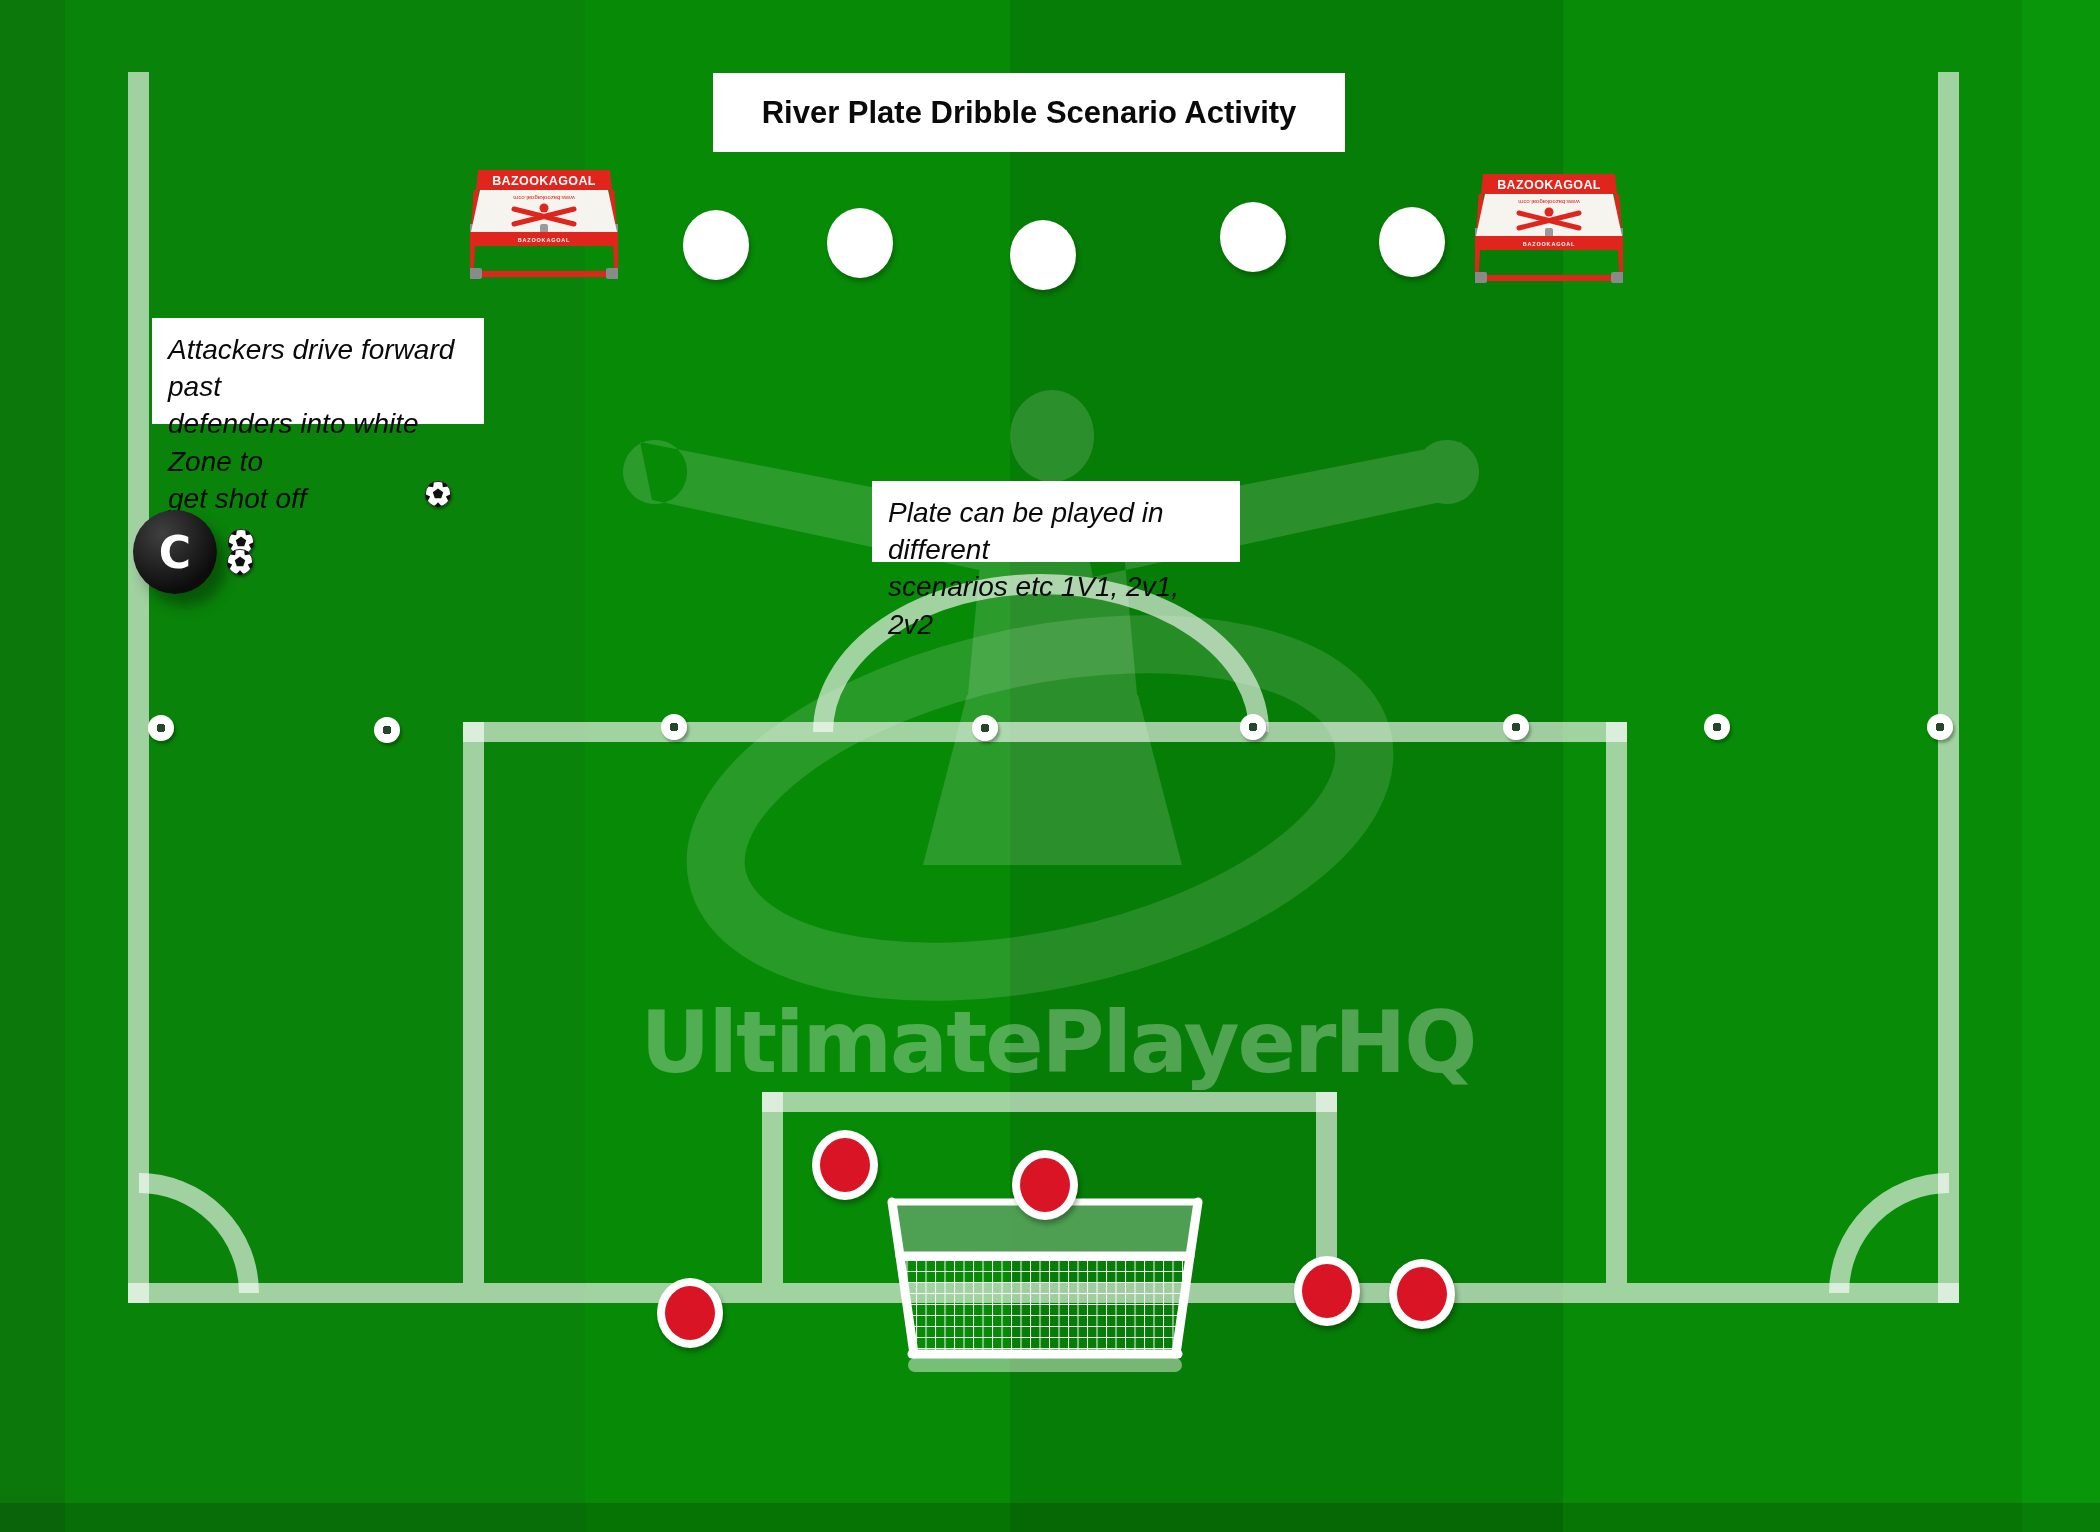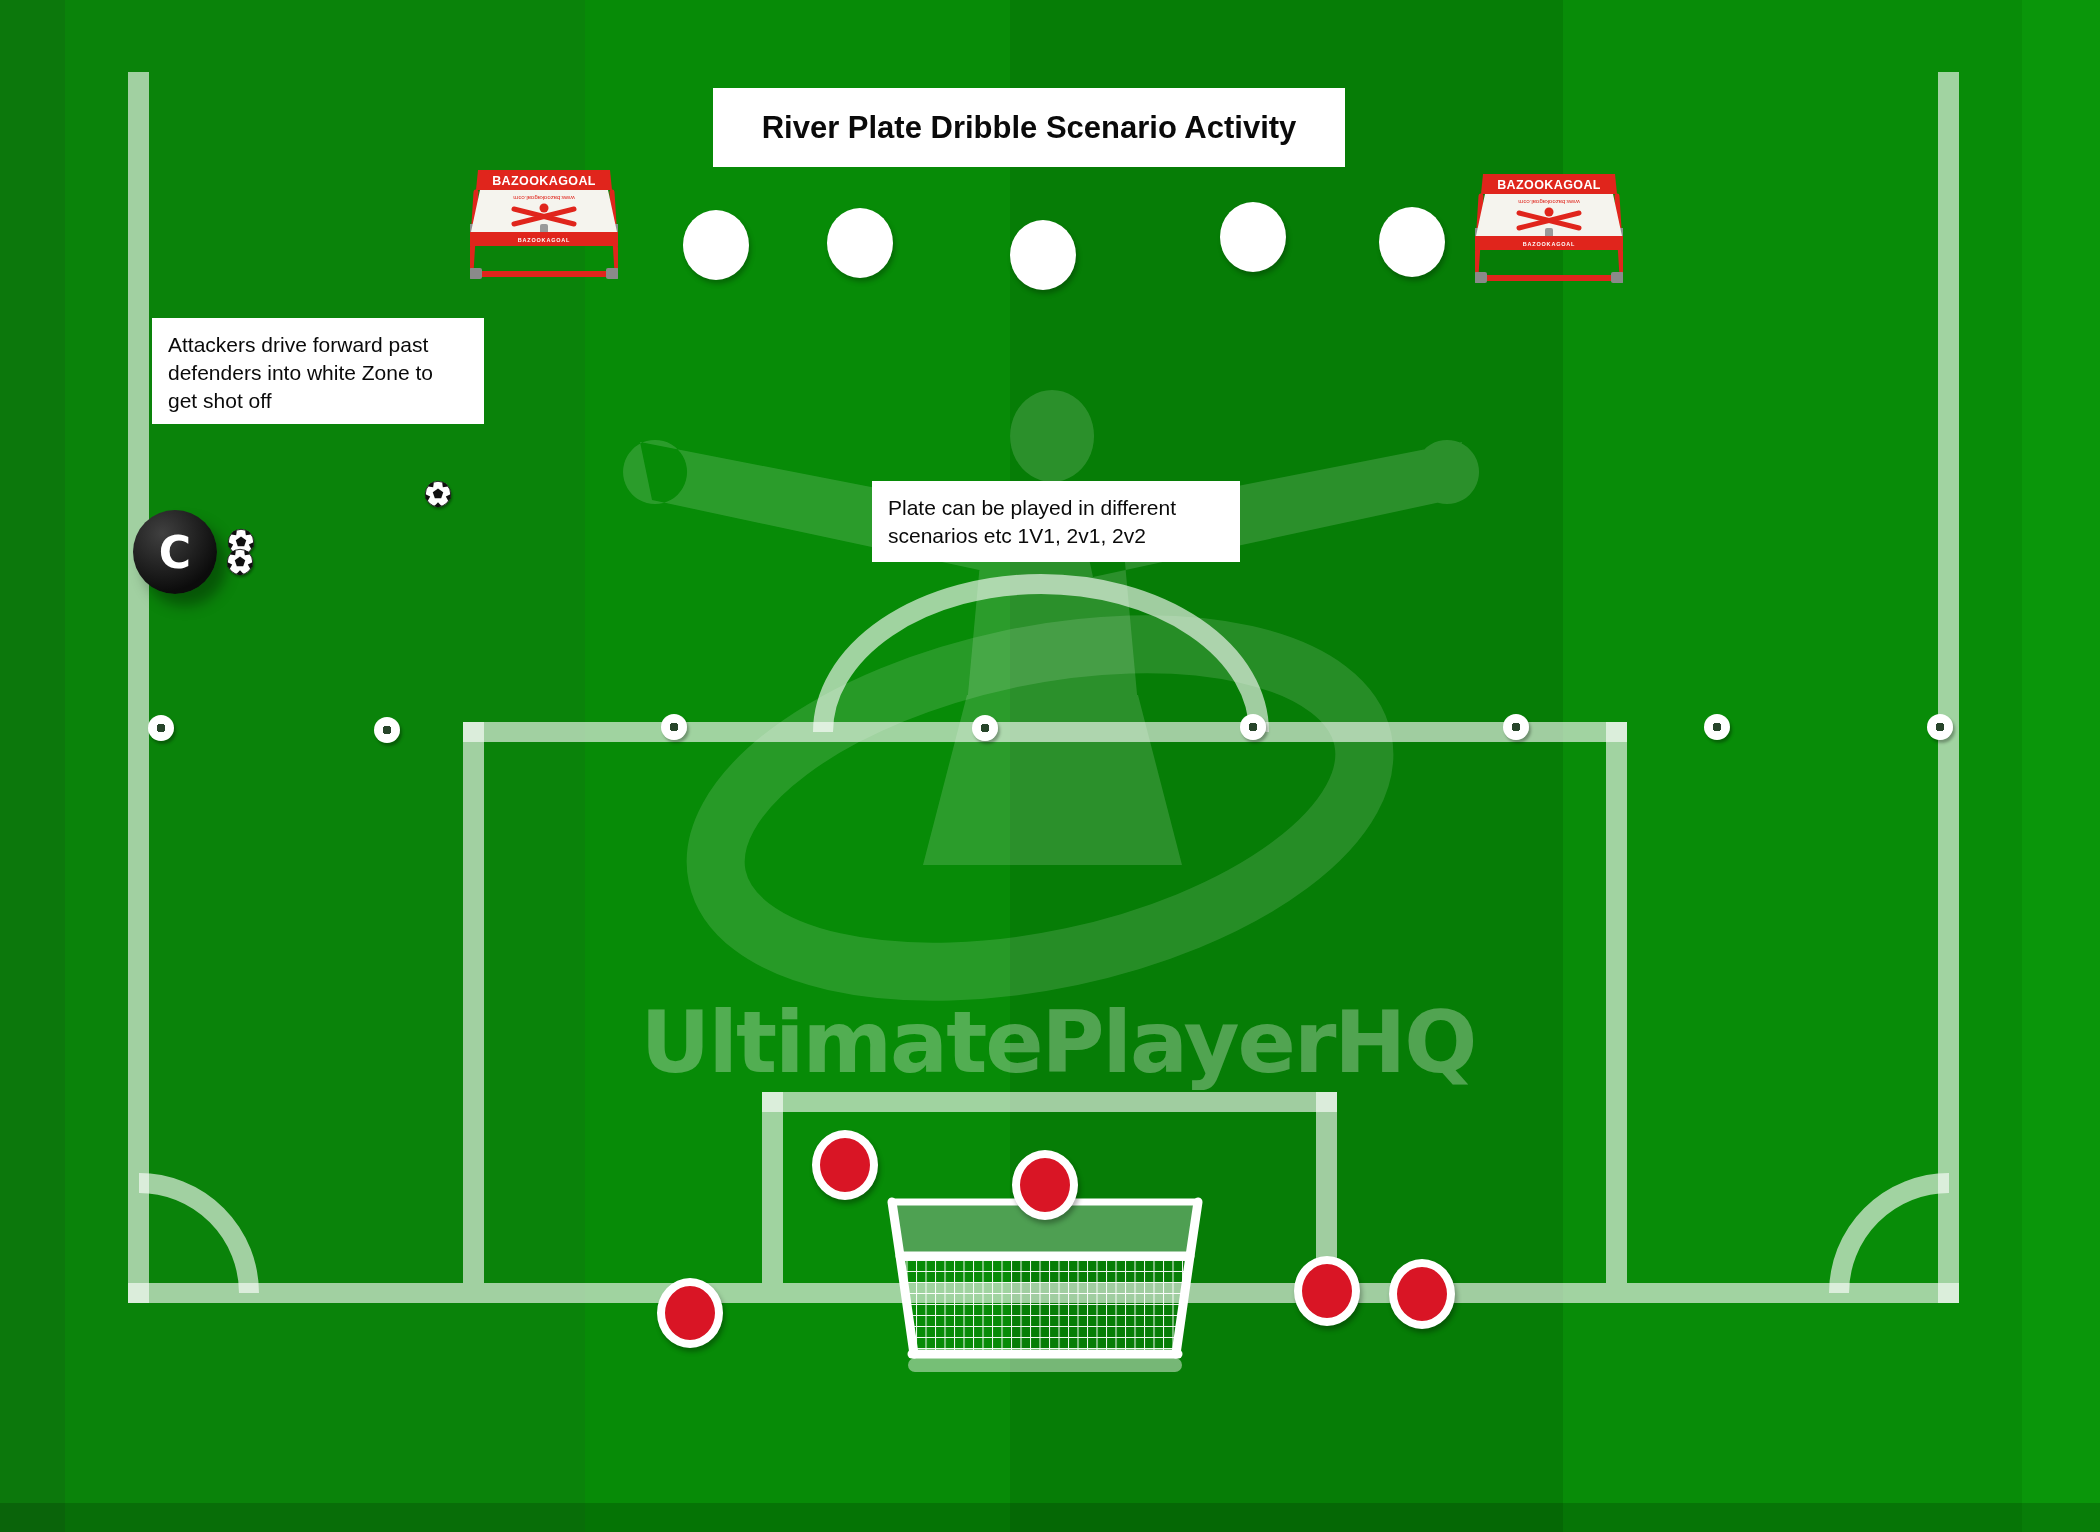--- a/index.html
+++ b/index.html
@@ -13,25 +13,25 @@
   .stage{
     position:relative;width:2100px;height:1532px;overflow:hidden;
     font-family:"Liberation Sans",sans-serif;
   }
   .stage svg{display:block;}
   .bg{position:absolute;left:0;top:0;z-index:0;}
 
   
   .notebox{
     position:absolute;background:var(--note-bg);color:var(--note-text);
-    white-space:pre-line;line-height:1.33;font-size:21px;
-    padding:13px 16px;box-sizing:border-box;z-index:5;
+    white-space:pre-line;line-height:1.33;font-size:28px;
+    padding:13px 16px;box-sizing:border-box;z-index:5;font-style:italic;
   }
   .titlebox{
-    position:absolute;left:713px;top:88px;width:632px;height:79px;
+    position:absolute;left:713px;top:73px;width:632px;height:79px;
     background:var(--note-bg);color:var(--note-text);
     display:flex;align-items:center;justify-content:center;
     font-size:31px;font-weight:700;z-index:5;white-space:nowrap;
   }
   .note-left{left:152px;top:318px;width:332px;height:106px;}
   .note-center{left:872px;top:481px;width:368px;height:81px;}
   .note-right{left:1607px;top:310px;width:316px;height:108px;}
 
   
   .white-circle{

